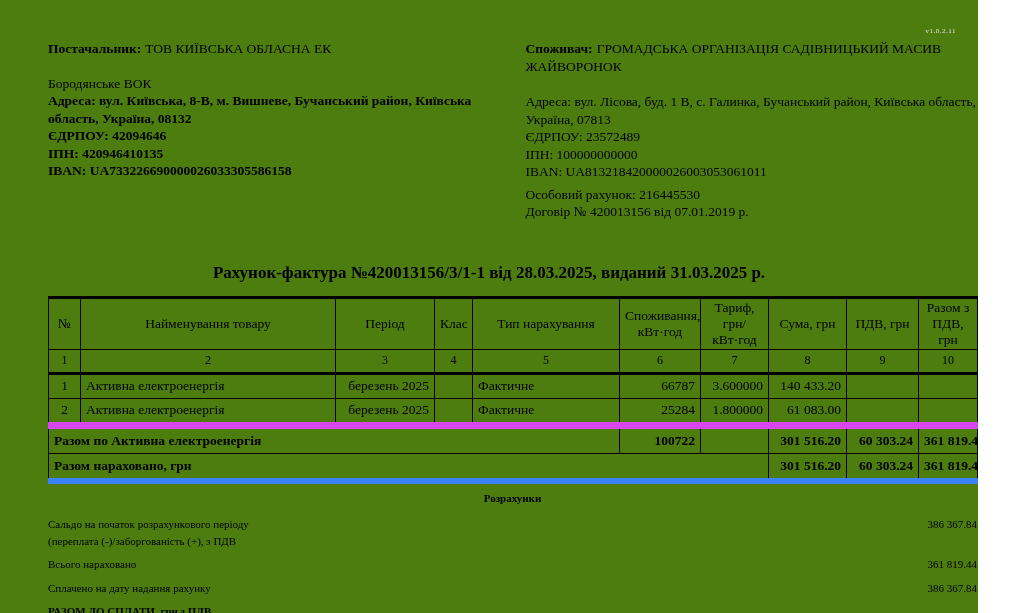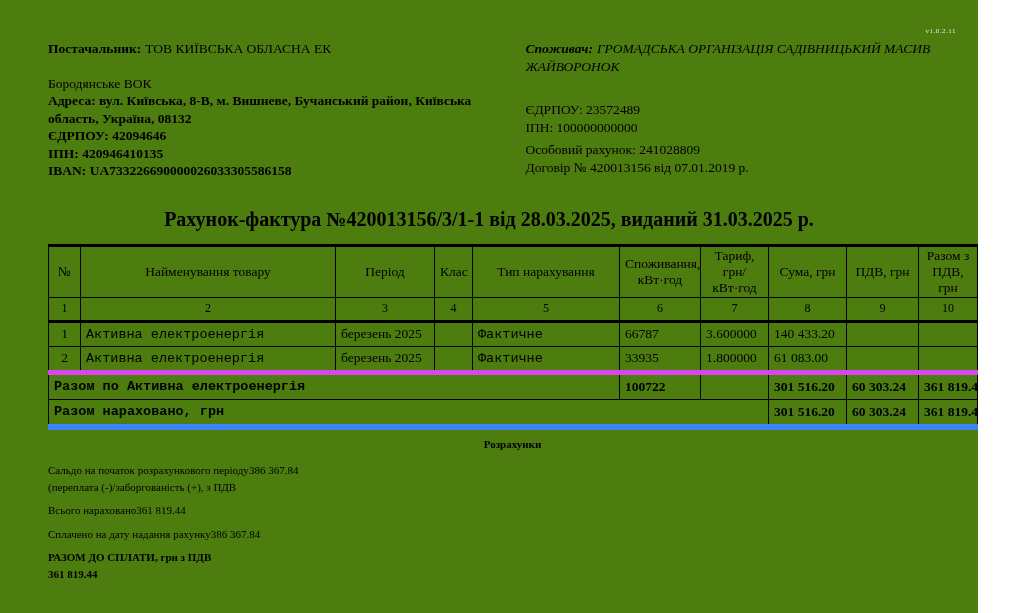--- a/index.html
+++ b/index.html
@@ -17,52 +17,52 @@
   
   .header-cols{
     display:flex;gap:26px;
     padding:40px 0 0 48px;width:929px;
   }
   .col{width:452px;font-size:13.5px;line-height:17.5px;}
   .lbl-b{font-weight:bold;margin-right:4px;}
   .sup-name-line{margin-bottom:17px;}
   .sup-branch{}
   .bold-block{font-weight:bold;}
-  .cons-name-line{margin-bottom:26px;font-style:italic;}
+  .cons-name-line{margin-bottom:18px;}
   .cons-extra{margin-top:5px;}
   
   .doc-title{
-    margin-top:28px;
+    margin-top:42px;
     text-align:center;
-    font-size:20px;font-weight:bold;
+    font-size:17px;font-weight:bold;
   }
   
   table.inv{
     border-collapse:collapse;table-layout:fixed;
     margin:13px 0 0 48px;width:929px;
     border:1px solid #000;border-top:3px solid #000;
   }
   table.inv td{
     border:1px solid #000;
     font-size:13.5px;padding:1px 5px;
     overflow:hidden;white-space:nowrap;
     vertical-align:middle;
   }
   tr.hdr td{text-align:center;white-space:normal;line-height:16px;height:40px;}
   tr.nums td{text-align:center;font-size:12px;height:20px;border-bottom:3px solid #000;}
   tr.data td{height:21px;}
   td.c{text-align:center;}
-  td.r{}
-  td.l{text-align:left;font-family:Liberation Mono, monospace;}
+  td.r{text-align:right;}
+  td.l{text-align:left;}
   tr.total td{font-weight:bold;height:22px;}
   tr.total-last td{font-weight:bold;height:22px;border-bottom:6px solid #3b82f6;}
   
   .calc{margin:6px 0 0 48px;width:929px;font-size:11px;line-height:16.5px;}
   .calc-title{text-align:center;font-weight:bold;margin-bottom:10px;}
-  .calc-row{display:flex;align-items:flex-start;margin-bottom:7px;}
+  .calc-row{display:flex;justify-content:space-between;align-items:flex-start;margin-bottom:7px;}
   .calc-row .val{text-align:right;white-space:nowrap;}
   .calc-row .lab{max-width:700px;}
   .row-due{font-weight:bold;margin-top:6px;margin-bottom:10px;flex-direction:column;}
   .sub{display:block;}
 </style>
 </head>
 <body>
 
 <div class="page">
 
@@ -79,25 +79,27 @@
         <div>ЄДРПОУ: 42094646</div>
         <div>ІПН: 420946410135</div>
         <div>IBAN: UA733226690000026033305586158</div>
       </div>
     </div>
     <div class="col">
       <div class="cons-name-line">
         <span class="lbl-b">Споживач:</span><span>ГРОМАДСЬКА ОРГАНІЗАЦІЯ САДІВНИЦЬКИЙ МАСИВ ЖАЙВОРОНОК</span>
       </div>
       <div>
+        <div>Адреса: вул. Лісова, буд. 1 В, с. Галинка, Бучанський район, Київська область, Україна, 07813</div>
         <div>ЄДРПОУ: 23572489</div>
         <div>ІПН: 100000000000</div>
+        <div>IBAN: UA813218420000026003053061011</div>
       </div>
       <div class="cons-extra">
-        <div>Особовий рахунок: 241028809</div>
+        <div>Особовий рахунок: 216445530</div>
         <div>Договір № 420013156 від 07.01.2019 р.</div>
       </div>
     </div>
   </div>
 
   <div class="doc-title">Рахунок-фактура №420013156/3/1-1 від 28.03.2025, виданий 31.03.2025 р.</div>
 
   <table class="inv">
     <colgroup>
       <col style="width:32px">
@@ -147,27 +149,27 @@
       <td class="r">140 433.20</td>
       <td class="r"></td>
       <td class="r"></td>
     </tr>
     <tr class="data">
       <td class="c">2</td>
       <td class="l">Активна електроенергія</td>
       <td class="r">березень 2025</td>
       <td class="c"></td>
       <td class="l">Фактичне</td>
-      <td class="r">33935</td>
+      <td class="r">25284</td>
       <td class="r">1.800000</td>
       <td class="r">61 083.00</td>
       <td class="r"></td>
       <td class="r"></td>
     </tr>
-    <tr class="total" style="border-top:5px solid #d946ef;">
+    <tr class="total" style="border-top:7px solid #d946ef;">
       <td colspan="5" class="l">Разом по Активна електроенергія</td>
       <td class="r">100722</td>
       <td class="r"></td>
       <td class="r">301 516.20</td>
       <td class="r">60 303.24</td>
       <td class="r">361 819.44</td>
     </tr>
     <tr class="total-last">
       <td colspan="7" class="l">Разом нараховано, грн</td>
       <td class="r">301 516.20</td>

